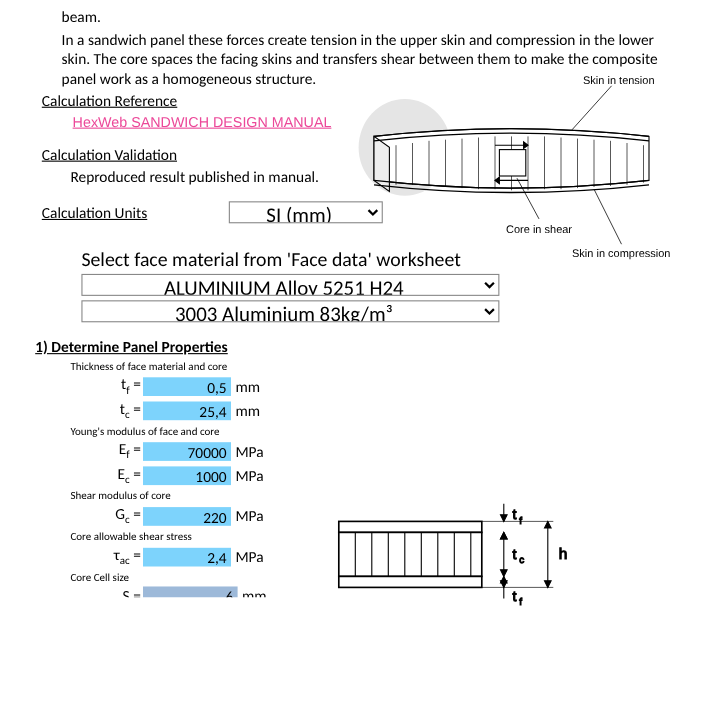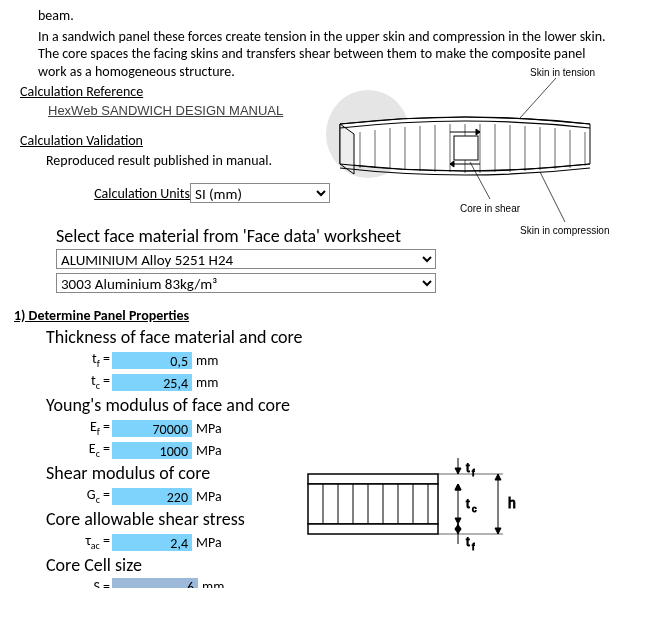--- a/index.html
+++ b/index.html
@@ -9,33 +9,33 @@
     font-family: Calibri, Arial, sans-serif;
     font-size: 14px;
     color: #000;
     width: 648px;
   }
   .page {
     position: relative;
     width: 616px;
     height: 641px;
     overflow: hidden;
-    padding: 4px 10px 0 10px;
+    padding: 4px 10px 0 28px;
     box-sizing: border-box;
   }
   .para {
     margin: 3px 0 3px 28px;
     line-height: 1.25;
     max-width: 580px;
   }
   .under {
     text-decoration: underline;
   }
   .link {
-    color: #404040;
+    color: #ec4899;
     font-family: Arial, sans-serif;
     font-size: 13px;
     text-align: right;
   }
   .float-diagram {
     position: absolute;
     top: 64px;
     right: 6px;
     width: 290px;
     height: 180px;
@@ -47,45 +47,46 @@
     width: 240px;
     height: 120px;
   }
   .row {
     display: flex;
     align-items: center;
     margin: 3px 0 3px 10px;
   }
   select.drop {
     font-family: inherit;
-    font-size: 15px;
+    font-size: 19px;
     border: 1px solid #888;
     background: #fff;
     height: 20px;
+    text-align: center;
   }
   .matgroup {
     margin: 22px 0 10px 46px;
   }
   .matgroup .mlbl {
     font-size: 18px;
     margin-bottom: 2px;
   }
   .matgroup select {
     width: 380px;
     margin-bottom: 4px;
   }
   h4.sect {
     margin: 10px 0 2px 4px;
     font-size: 14px;
     font-weight: bold;
     text-decoration: underline;
   }
   .sub {
     margin: 2px 0 2px 36px;
-    font-size: 18px;
+    font-size: 10px;
   }
   .valrow {
     display: flex;
     align-items: center;
     margin: 0 0 2px 60px;
     font-size: 14px;
     height: 20px;
   }
   .valrow .sym {
     width: 40px;
@@ -133,21 +134,21 @@
   </div>
 
   <div class="row" style="margin-top:14px;margin-left:10px;">
     <span class="under">Calculation Validation</span>
   </div>
   <div class="row" style="margin-left:36px;">
     <span>Reproduced result published in manual.</span>
   </div>
 
   <div class="row" style="margin-top:14px;margin-left:10px;">
-    <span class="under" style="width:170px;text-align:right;">Calculation Units</span>
+    <span class="under" style="width:170px;">Calculation Units</span>
     <select class="drop" style="width:140px;">
       <option>SI (mm)</option>
     </select>
   </div>
 
   <div class="float-diagram">
     <svg viewBox="0 0 290 180" width="290" height="180">
 
       <ellipse cx="48" cy="70" rx="42" ry="44" fill="#e5e5e5"></ellipse>
 

